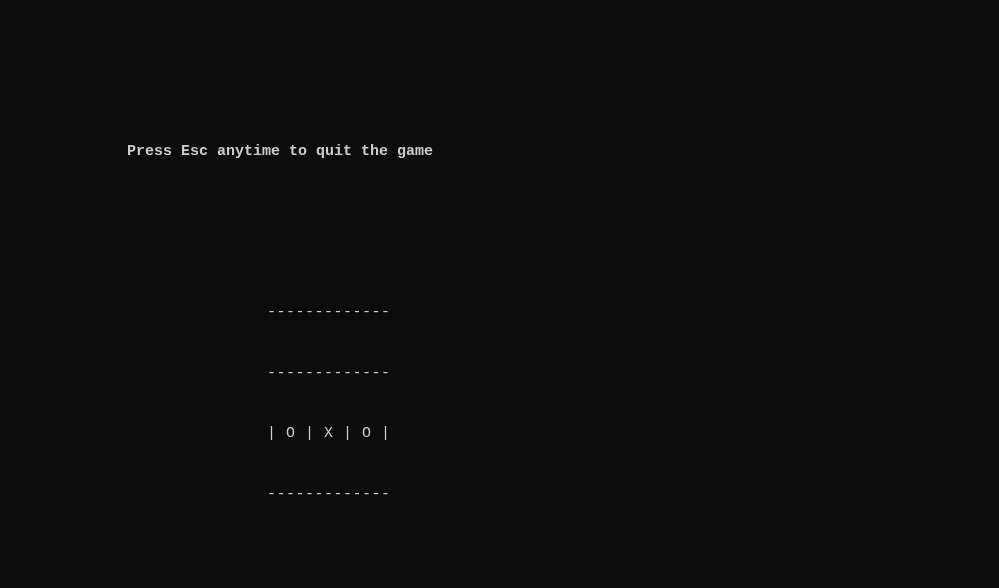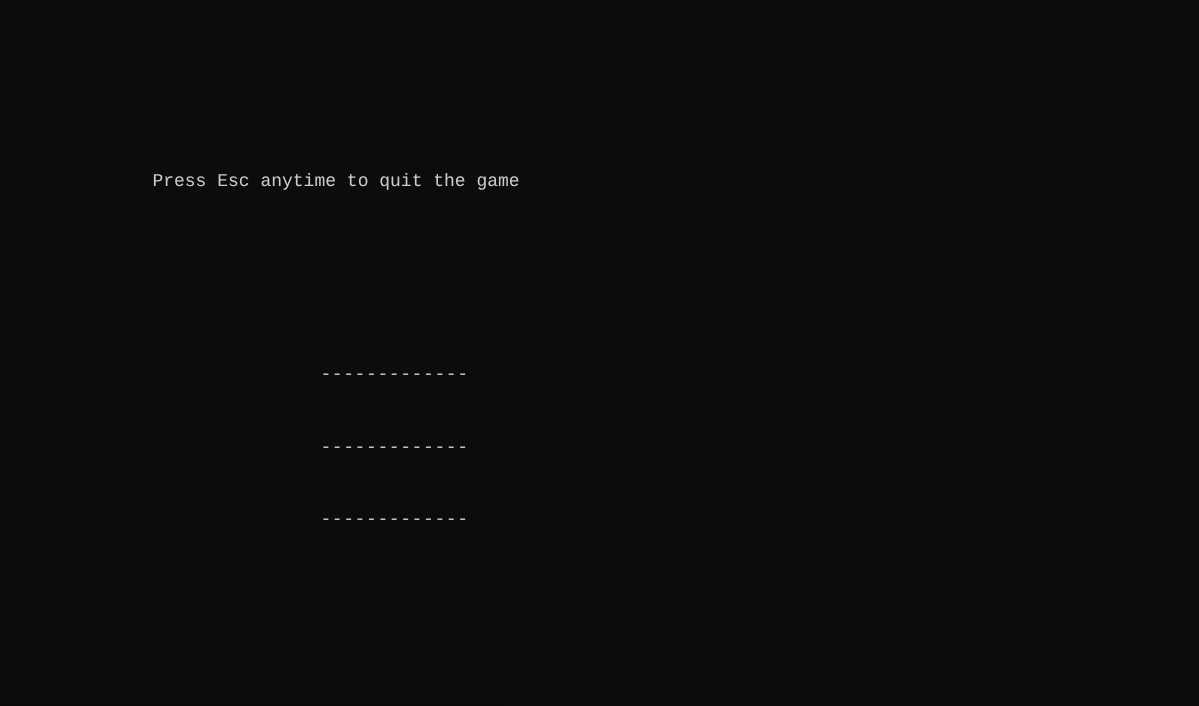--- a/index.html
+++ b/index.html
@@ -17,38 +17,40 @@
       height: 588px;
       overflow: hidden;
       white-space: pre;
     }
     .terminal-output {
       padding-top: 20px;
       padding-left: 127px;
     }
     .instruction-line {
       margin-bottom: 60px;
+      font-weight: bold;
     }
     .board-container {
       padding-left: 140px;
     }
     .board-line {
       letter-spacing: 0.5px;
     }
   </style>
 </head>
 <body>
 
 
 
 <div class="terminal-output">
   <div class="instruction-line">Press Esc anytime to quit the game</div>
   <div class="board-container">
     <div class="board-line">-------------</div>
     <div class="board-line">-------------</div>
+    <div class="board-line">| O | X | O |</div>
     <div class="board-line">-------------</div>
     
     
   </div>
   
 </div>
 
 
 
 

